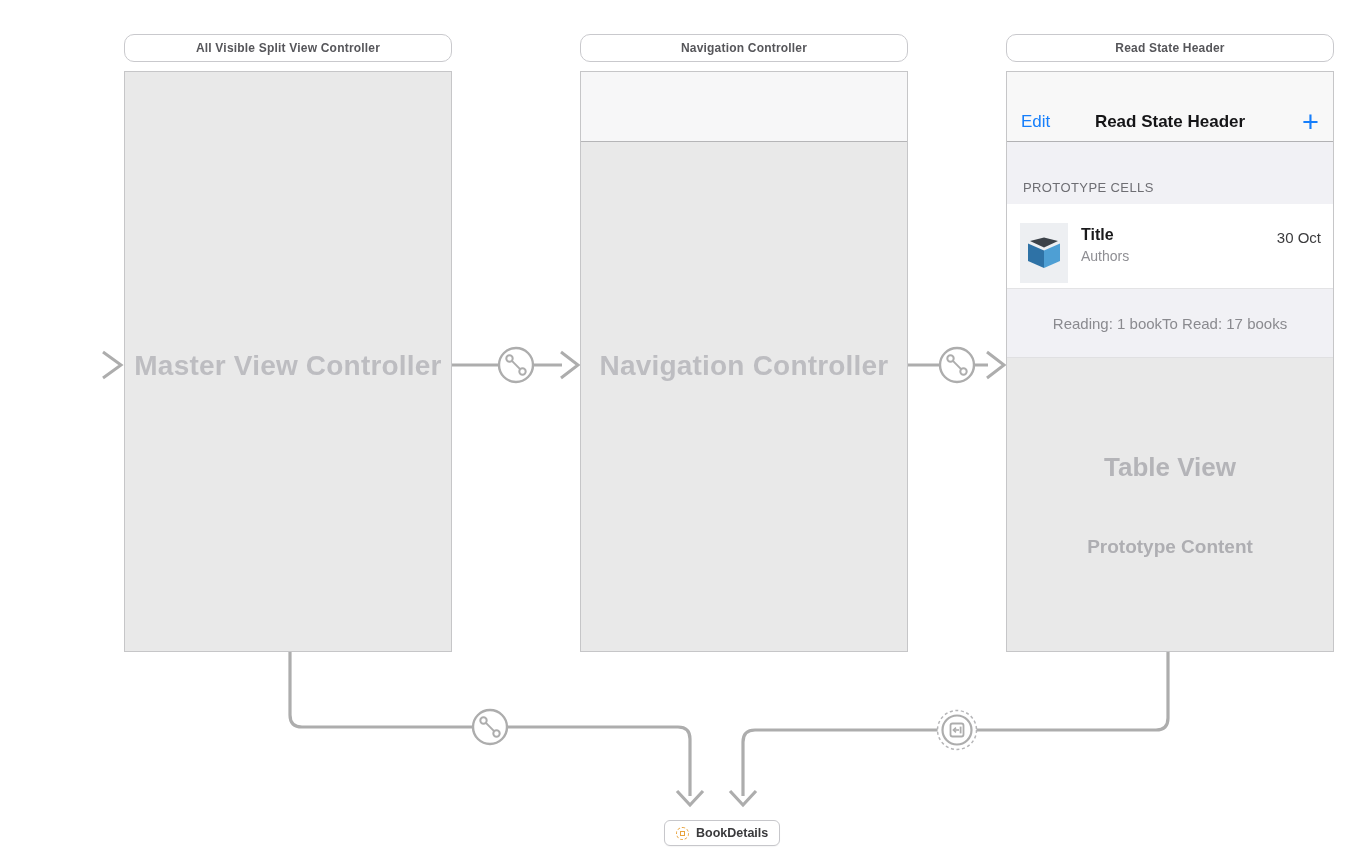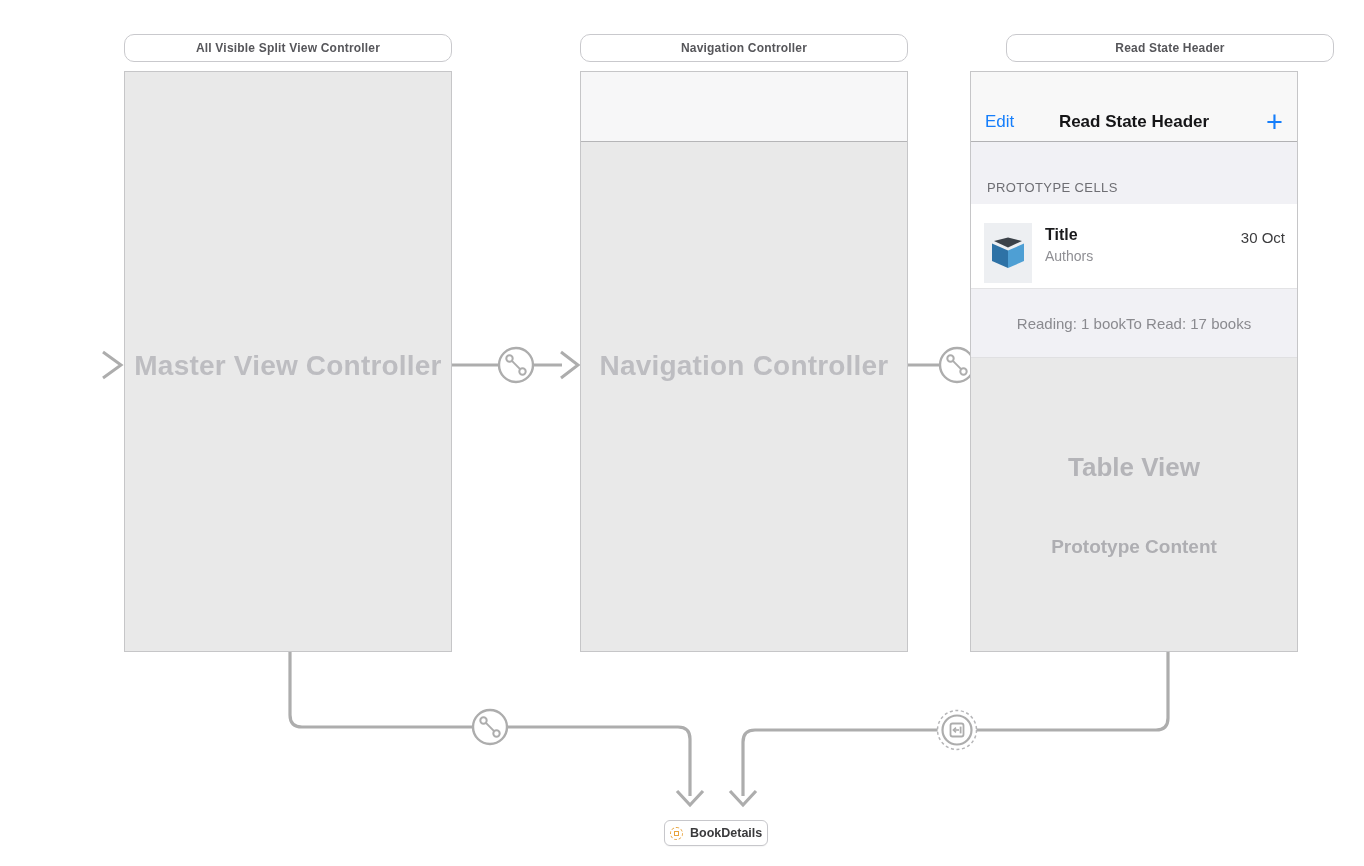--- a/index.html
+++ b/index.html
@@ -20,21 +20,21 @@
   #label-nav{left:580px;width:328px;}
   #label-read{left:1006px;width:328px;}
 
   
   .scene{
     position:absolute;top:71px;height:581px;width:328px;box-sizing:border-box;
     background:#e9e9e9;border:1px solid #c6c6c8;
   }
   #scene-split{left:124px;}
   #scene-nav{left:580px;}
-  #scene-read{left:970px;display:flex;flex-direction:column;}
+  #scene-read{left:1006px;display:flex;flex-direction:column;}
 
   .big-ph{
     position:absolute;left:0;right:0;top:277px;text-align:center;
     font-size:28px;line-height:34px;font-weight:bold;color:#bdbdc1;letter-spacing:0.2px;
   }
   .navbar-empty{height:70px;box-sizing:border-box;background:#f7f7f8;border-bottom:1px solid #b5b5b7;}
 
   
   .rs-navbar{
     height:70px;box-sizing:border-box;background:#f8f8f8;border-bottom:1px solid #b2b2b4;
@@ -66,21 +66,21 @@
   .rs-table{
     flex:1;background:#e9e9e9;display:flex;flex-direction:column;align-items:center;justify-content:center;gap:39px;
   }
   .tv-title{font-size:26px;font-weight:bold;color:#b4b4b8;}
   .tv-sub{font-size:19px;font-weight:bold;color:#aeaeb2;margin-top:14px;}
 
   
   .ref-pill{
     position:absolute;left:664px;top:820px;height:26px;box-sizing:border-box;
     background:#ffffff;border:1px solid #c7c7cb;border-radius:6px;
-    display:flex;align-items:center;gap:7px;padding:0 5px;
+    display:flex;align-items:center;gap:7px;padding:0 11px;
     box-shadow:0 1px 1px rgba(0,0,0,0.04);
   }
   .ref-icon{
     width:13px;height:13px;border:1.3px dashed #e8a33d;border-radius:50%;
     display:flex;align-items:center;justify-content:center;flex:0 0 auto;box-sizing:border-box;
   }
   .ref-icon i{display:block;width:5px;height:5px;border:1.2px solid #e8a33d;box-sizing:border-box;}
   .ref-text{font-size:12.5px;font-weight:bold;color:#3a3a3c;}
 </style>
 </head>

